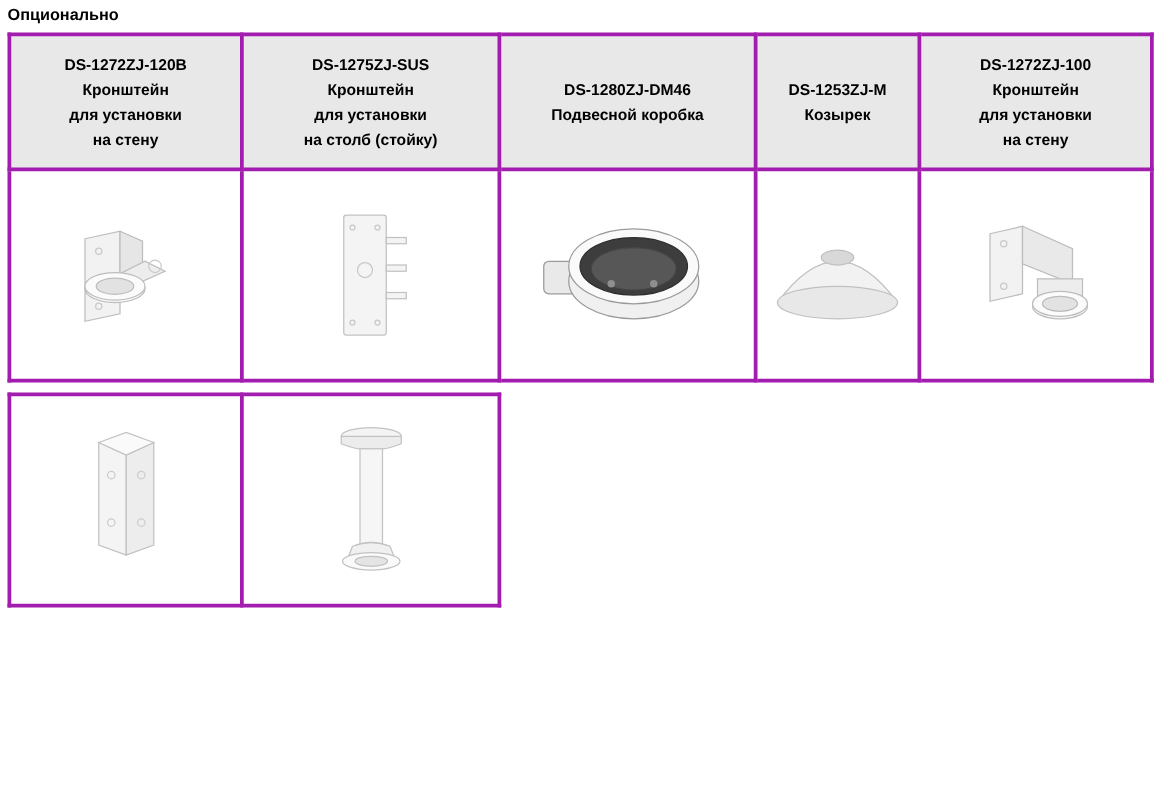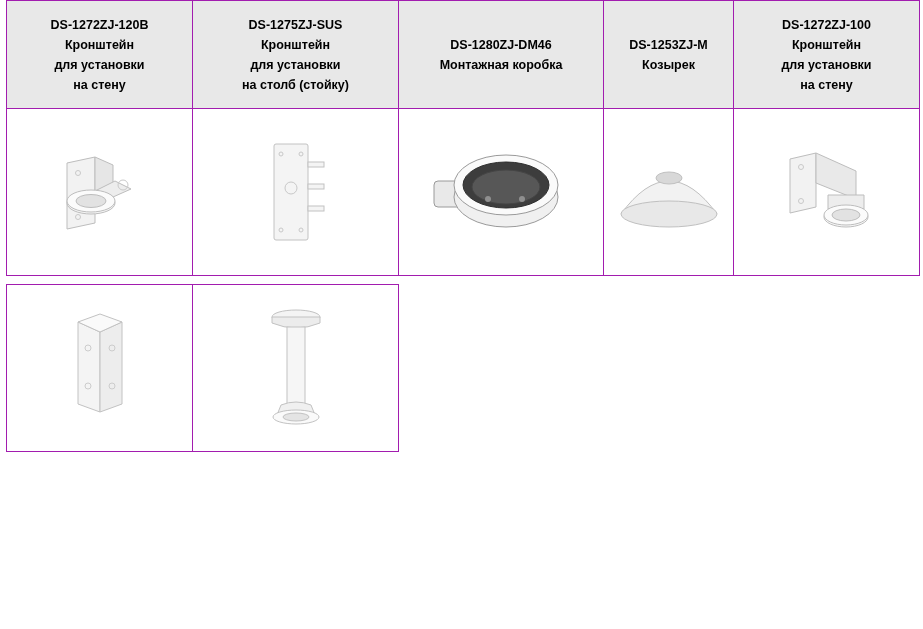--- a/index.html
+++ b/index.html
@@ -25,21 +25,21 @@
     color: #000;
     padding: 4px 0 6px 6px;
     line-height: 16px;
   }
   table.acc-table {
     border-collapse: collapse;
     table-layout: fixed;
     margin-left: 6px;
   }
   table.acc-table td {
-    border: 1px solid #a21caf;
+    border: 3px solid #a21caf;
     padding: 4px;
     vertical-align: middle;
   }
   td.label-cell {
     background: #e8e8e8;
     text-align: center;
     font-size: 12.5px;
     font-weight: bold;
     line-height: 20px;
     padding: 6px 4px;
@@ -60,20 +60,21 @@
     align-items: center;
     justify-content: center;
   }
   .prod-img svg { display: block; }
 </style>
 </head>
 <body>
 
 <div class="page">
 
+  <div class="section-title">Опционально</div>
 
   <table class="acc-table">
     <colgroup>
       <col style="width:186px">
       <col style="width:206px">
       <col style="width:205px">
       <col style="width:130px">
       <col style="width:186px">
     </colgroup>
     <tbody>
@@ -85,21 +86,21 @@
         <span class="label-line">на стену</span>
       </td>
       <td class="label-cell">
         <span class="label-line">DS-1275ZJ-SUS</span>
         <span class="label-line">Кронштейн</span>
         <span class="label-line">для установки</span>
         <span class="label-line">на столб (стойку)</span>
       </td>
       <td class="label-cell">
         <span class="label-line">DS-1280ZJ-DM46</span>
-        <span class="label-line">Монтажная коробка</span>
+        <span class="label-line">Подвесной коробка</span>
       </td>
       <td class="label-cell">
         <span class="label-line">DS-1253ZJ-M</span>
         <span class="label-line">Козырек</span>
       </td>
       <td class="label-cell">
         <span class="label-line">DS-1272ZJ-100</span>
         <span class="label-line">Кронштейн</span>
         <span class="label-line">для установки</span>
         <span class="label-line">на стену</span>

